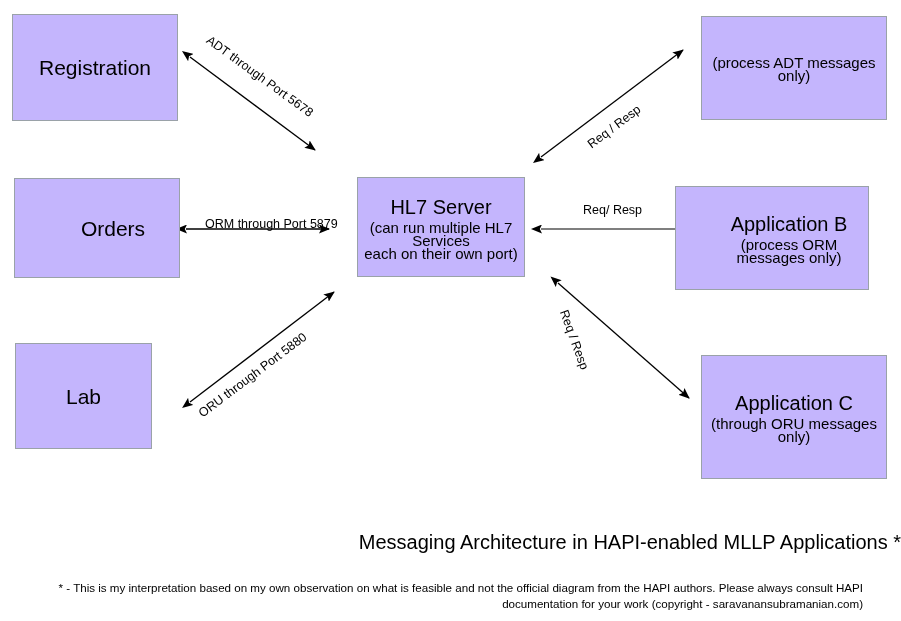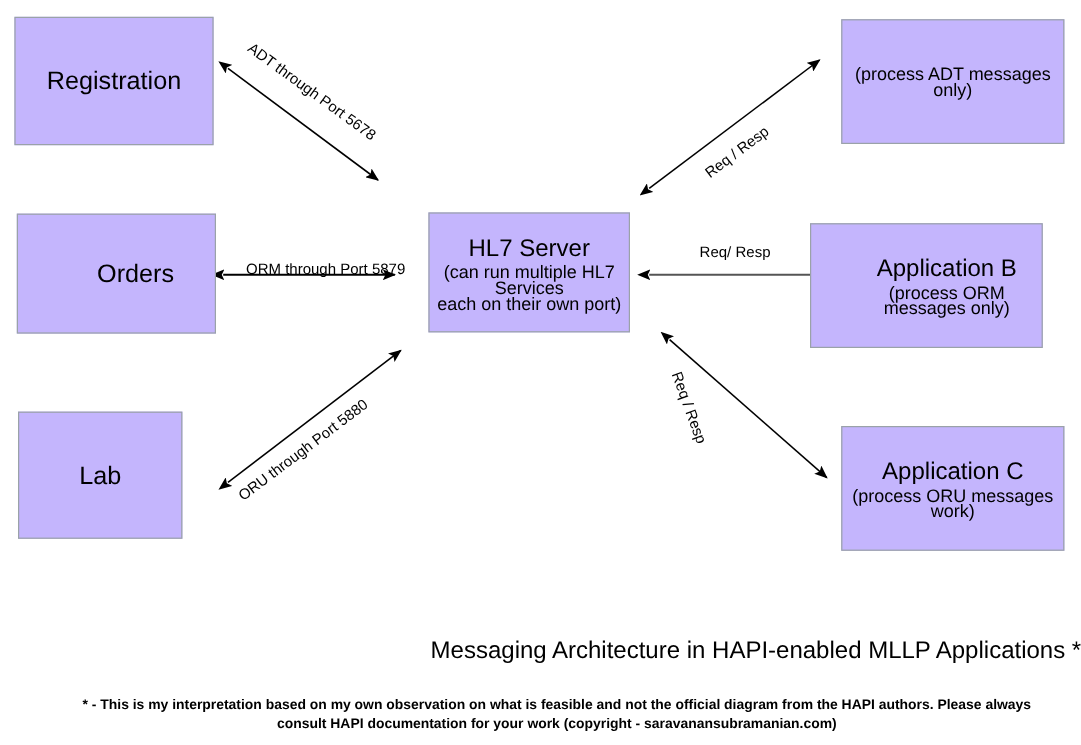--- a/index.html
+++ b/index.html
@@ -66,28 +66,27 @@
     left: 0;
     top: 530px;
     width: 901px;
     text-align: right;
     font-size: 20px;
     line-height: 24px;
     color: #000;
   }
   .caption-note {
     position: absolute;
-    left: 54px;
+    left: 43px;
     top: 580px;
     width: 820px;
     font-size: 11.6px;
     line-height: 16px;
     color: #000;
-    text-align: center;
-    font-weight: bold;
+    text-align: right;
   }
 </style>
 </head>
 <body>
 
 <div id="canvas">
 
   <svg class="links" viewBox="0 0 901 621">
     <defs>
       <marker id="ah" markerWidth="11" markerHeight="9" refX="10" refY="4.5" orient="auto" markerUnits="userSpaceOnUse">
@@ -131,23 +130,23 @@
 
   <div class="node" style="left:701px; top:16px; width:186px; height:104px;">
     <div class="node-sub">(process ADT messages only)</div>
   </div>
 
   <div class="node" style="left:675px; top:186px; width:194px; height:104px;padding-left:34px;">
     <div class="node-title small">Application B</div>
     <div class="node-sub">(process ORM messages only)</div>
   </div>
 
-  <div class="node" style="left:701px; top:355px; width:186px; height:104px;">
+  <div class="node" style="left:701px; top:355px; width:186px; height:124px;">
     <div class="node-title small">Application C</div>
-    <div class="node-sub">(process ORU messages work)</div>
+    <div class="node-sub">(through ORU messages only)</div>
   </div>
 
   <div class="edge-label" style="left:212px; top:33px; transform: rotate(36deg);">ADT through Port 5678</div>
 
   <div class="edge-label" style="left:205px; top:201px;margin-top:16px;">ORM through Port 5879</div>
 
   <div class="edge-label" style="left:196px; top:409px; transform: rotate(-37deg);">ORU through Port 5880</div>
 
   <div class="edge-label" style="left:585px; top:140px; transform: rotate(-37deg);">Req / Resp</div>
 

